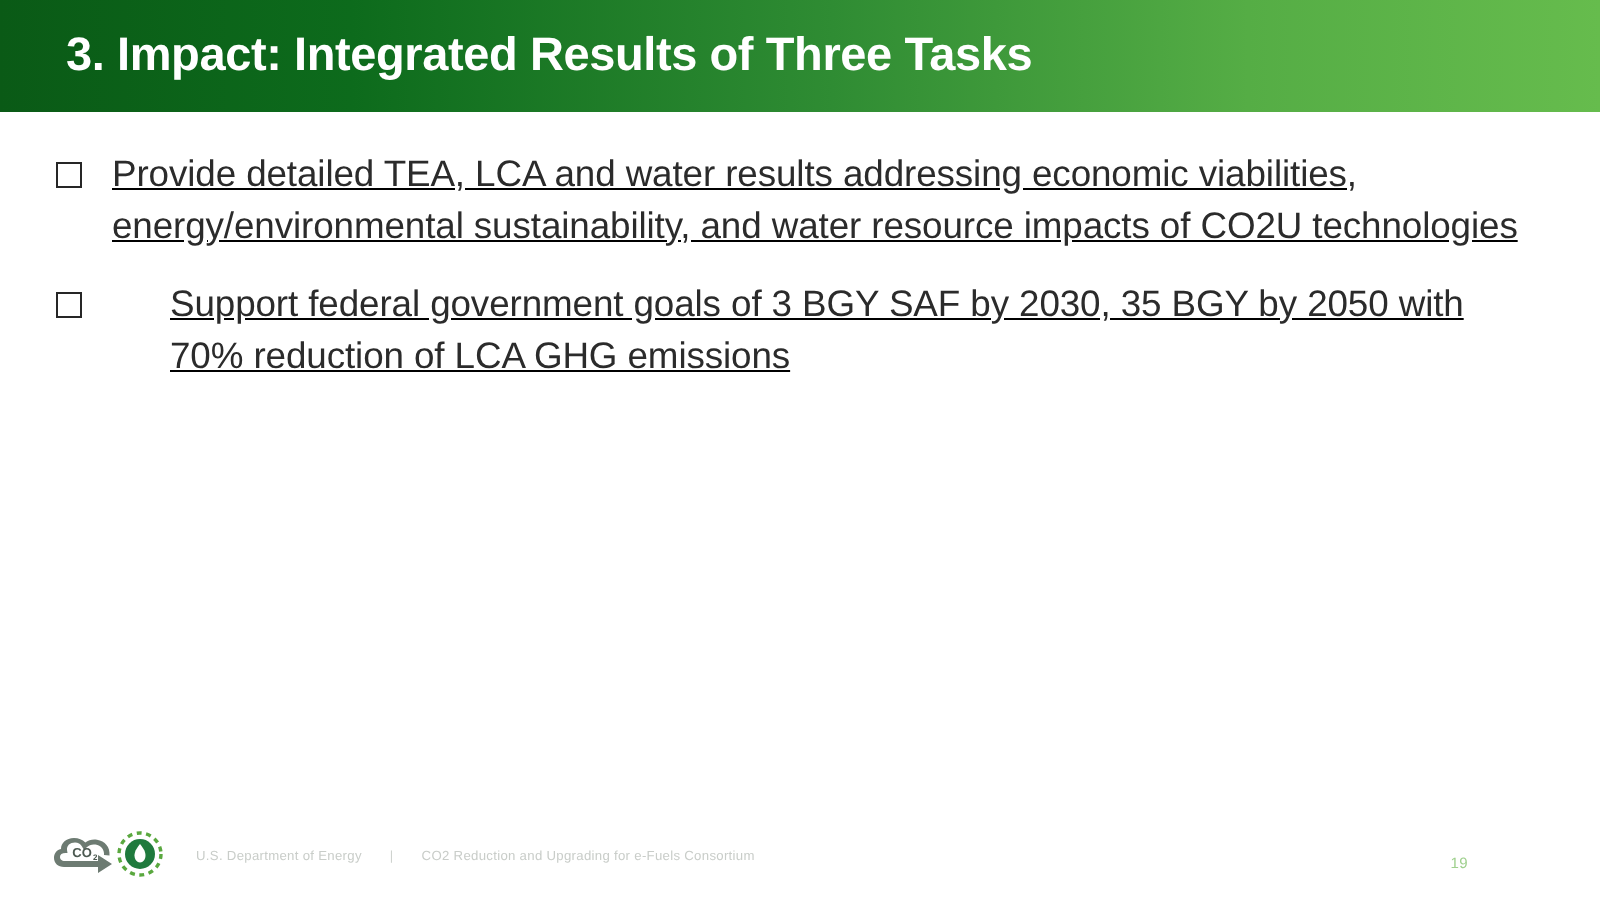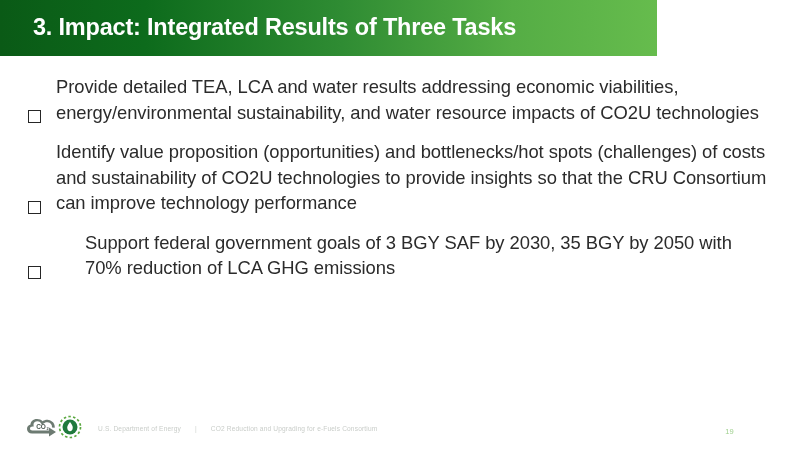--- a/index.html
+++ b/index.html
@@ -21,21 +21,21 @@
     height: 450px;
     background: #ffffff;
     box-sizing: border-box;
   }
 
   
   .title-bar {
     position: absolute;
     left: 0;
     top: 0;
-    width: 657px;
+    width: 800px;
     height: 56px;
     background: linear-gradient(to right, #0a5a16 0%, #0d6b1c 22%, #2f8c33 52%, #55ad45 78%, #66bc4d 100%);
     display: flex;
     align-items: center;
   }
   .title-text {
     color: #ffffff;
     font-size: 23.5px;
     font-weight: bold;
     letter-spacing: -0.2px;
@@ -50,22 +50,23 @@
     left: 0;
     top: 56px;
     width: 800px;
     height: 350px;
     padding: 18px 28px 0 28px;
     box-sizing: border-box;
   }
 
   .bullet {
     display: flex;
-    align-items: flex-end;
+    align-items: flex-start;
     margin-bottom: 14px;
+    text-decoration: underline;
   }
   .bullet:last-child { margin-bottom: 0; gap: 29px; }
 
   .bullet-marker {
     position: relative;
     flex: 0 0 auto;
     width: 15px;
     height: 15px;
     margin-top: 7px;
     margin-right: 13px;
@@ -145,24 +146,20 @@
     <div class="title-text">3. Impact: Integrated Results of Three Tasks</div>
   </div>
 
   <div class="body-area">
 
     <div class="bullet">
       <span class="bullet-marker"></span>
       <span class="bullet-text">Provide detailed TEA, LCA and water results addressing economic viabilities, energy/environmental sustainability, and water resource impacts of CO2U technologies</span>
     </div>
 
-    <div class="bullet">
-      <span class="bullet-marker"></span>
-      <span class="bullet-text">Identify value proposition (opportunities) and bottlenecks/hot spots (challenges) of costs and sustainability of CO2U technologies to provide insights so that the CRU Consortium can improve technology performance</span>
-    </div>
 
 
     <div class="bullet">
       <span class="bullet-marker"></span>
       <span class="bullet-text">Support federal government goals of 3 BGY SAF by 2030, 35 BGY by 2050 with 70% reduction of LCA GHG emissions</span>
     </div>
 
   </div>
 
   <div class="footer">

